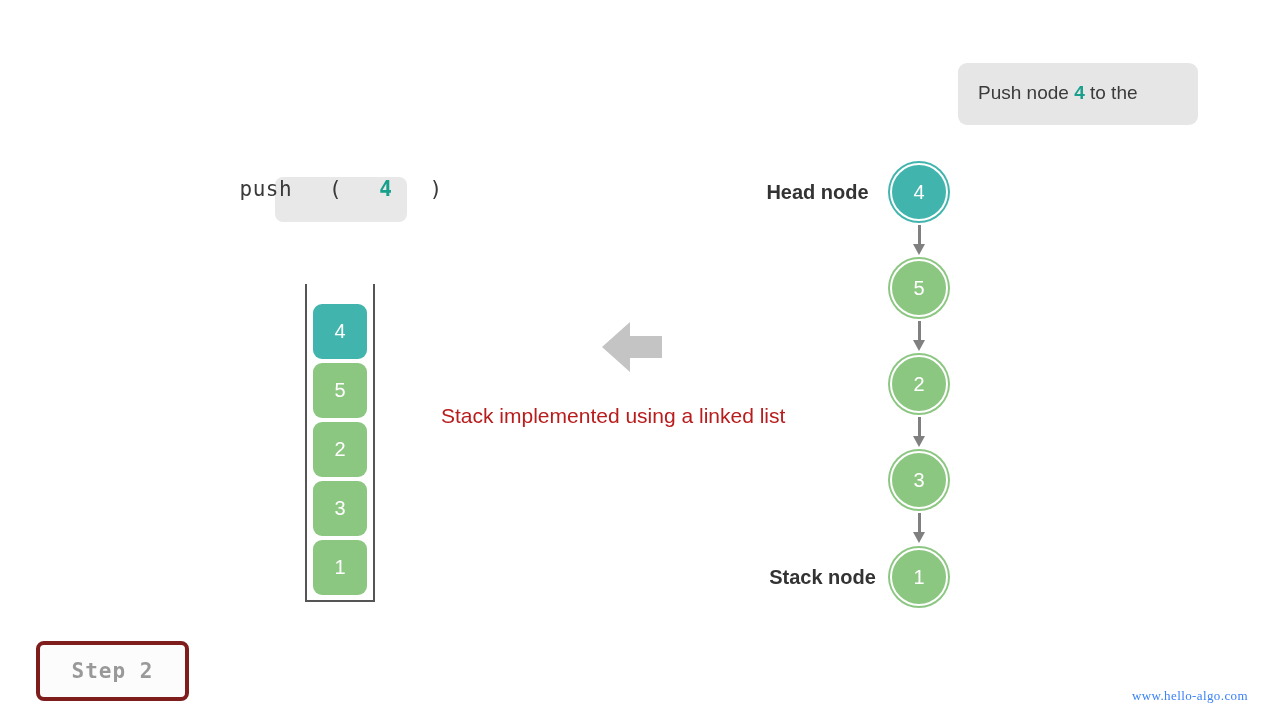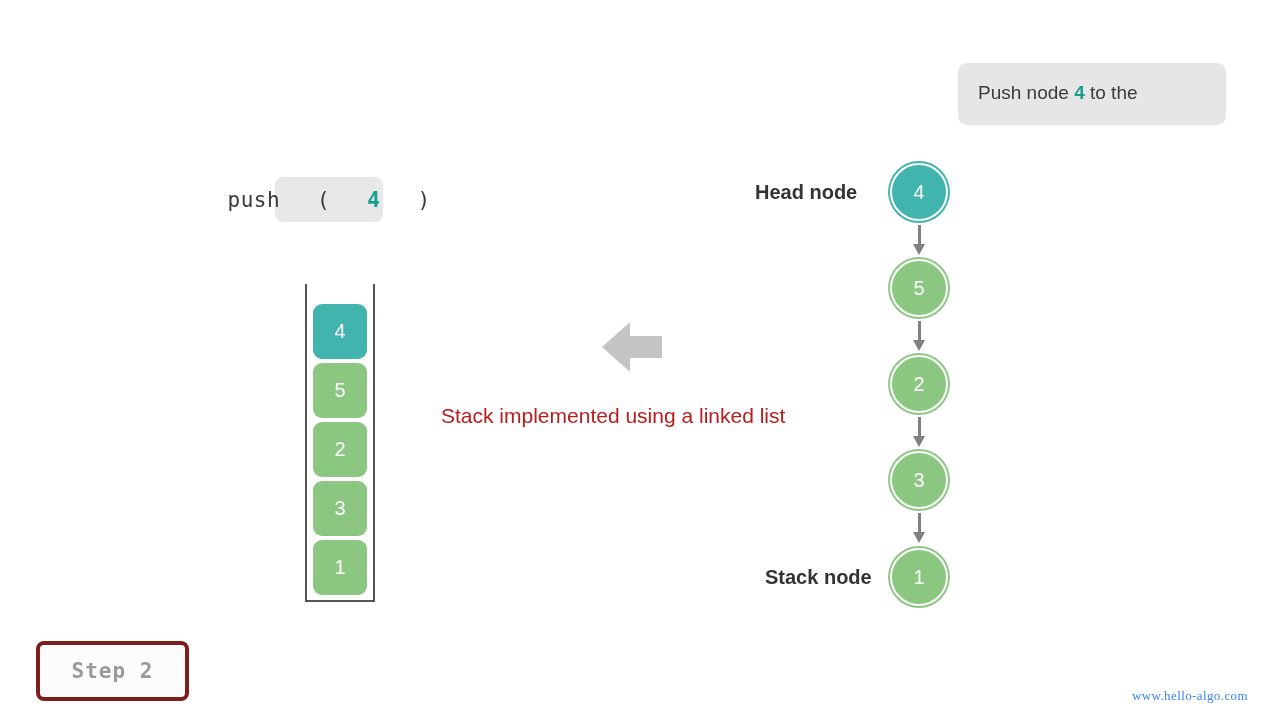--- a/index.html
+++ b/index.html
@@ -13,45 +13,45 @@
     position: relative;
     overflow: hidden;
     font-family: "Liberation Sans", sans-serif;
   }
 
   
   .narration {
     position: absolute;
     left: 958px;
     top: 63px;
-    width: 268px;
+    width: 240px;
     box-sizing: border-box;
     padding: 16px 20px 18px 20px;
     background: #e6e6e6;
     border-radius: 9px;
     color: #3b3b3b;
     font-size: 19px;
     line-height: 1.45;
   }
   .narration .hl {
     color: #19a08c;
     font-weight: bold;
   }
 
   
   .push-chip {
     position: absolute;
     left: 275px;
     top: 177px;
-    width: 108px;
+    width: 132px;
     height: 45px;
     background: #e8e8e8;
     border-radius: 8px;
     display: flex;
-    align-items: center;
+    align-items: flex-start;
     justify-content: center;
     font-family: "DejaVu Sans Mono", monospace;
     font-size: 21px;
     color: #3a3a3a;
     letter-spacing: 0.5px;
     gap: 37px;
   }
   .push-chip .arg {
     color: #19a08c;
     font-weight: bold;
@@ -163,21 +163,21 @@
     border-left: 6px solid transparent;
     border-right: 6px solid transparent;
     border-top: 11px solid #808080;
   }
   .node-label {
     position: absolute;
     font-size: 20px;
     font-weight: bold;
     color: #333333;
     white-space: nowrap;
-    text-align: left;
+    text-align: center;
   }
 
   
   .step-badge {
     position: absolute;
     left: 36px;
     top: 641px;
     width: 145px;
     height: 52px;
     background: #fcfcfc;

